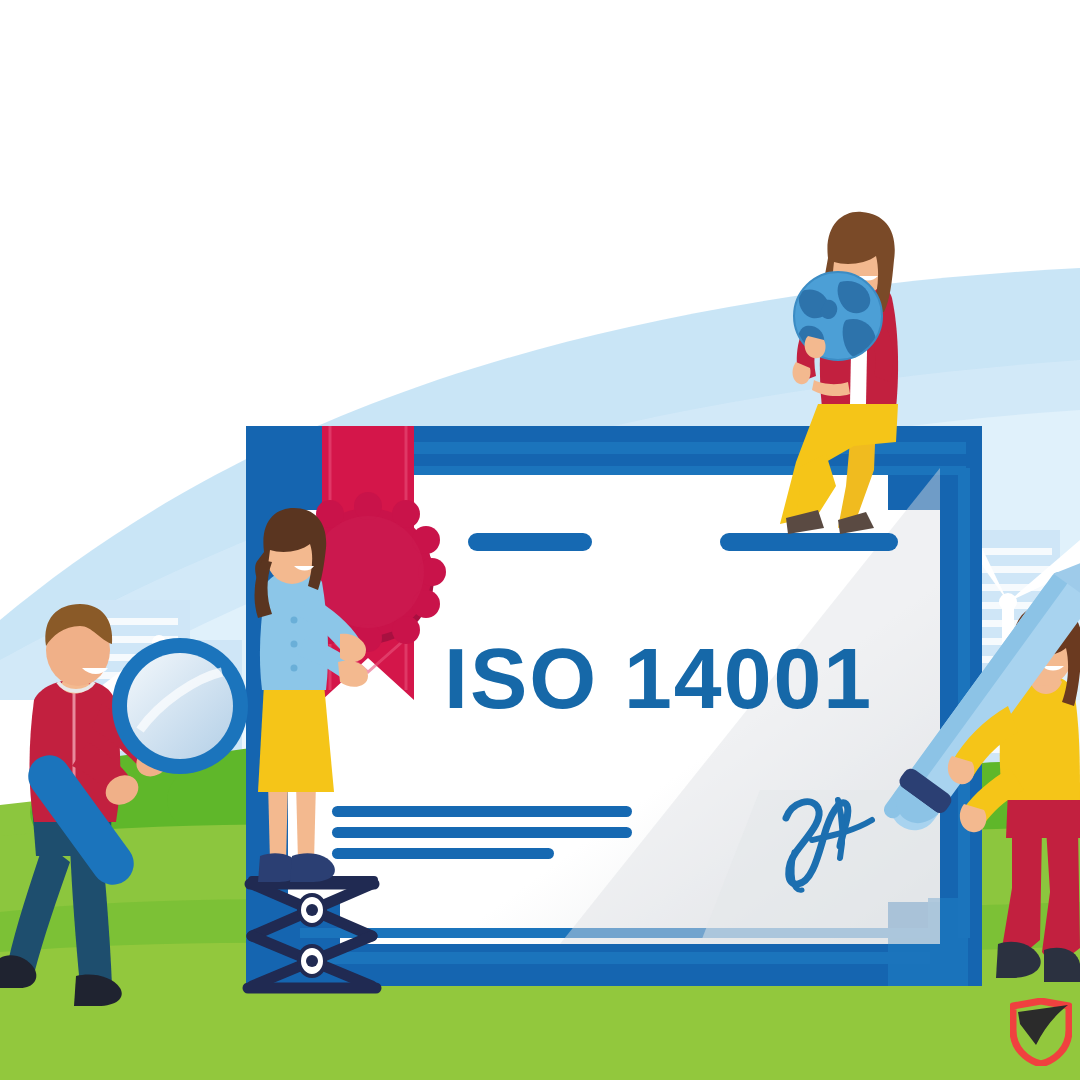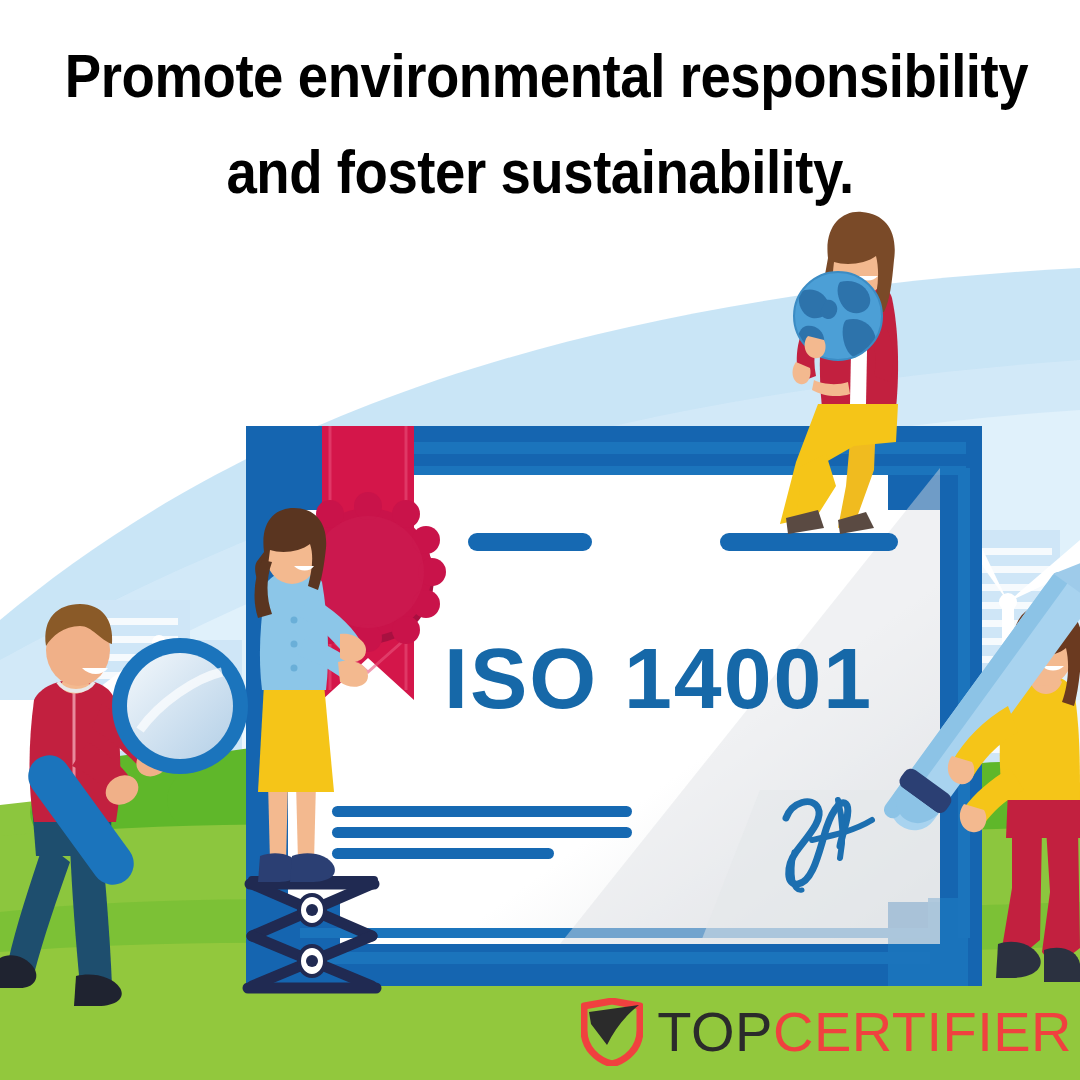--- a/index.html
+++ b/index.html
@@ -390,28 +390,21 @@
 
         <path d="M1010,768 C990,780 974,794 964,808 L984,824 C994,810 1008,798 1024,790 Z" fill="#f5c518"></path>
         <path d="M964,804 C956,814 960,830 972,832 C984,834 990,820 984,810 Z" fill="#f3b98f"></path>
       </g>
 
       <path d="M600,1000 C740,992 900,990 1080,988 L1080,1080 L600,1080 Z" fill="#8cc63e" opacity="0.0"></path>
     </g>
   </svg>
   </div>
 
-  <div id="headline">
-    <span class="hl-line">Promote environmental responsibility</span>
-    <span class="hl-line">and foster sustainability.</span>
-  </div>
 
   <div id="logo">
     <svg class="shield" viewBox="0 0 62 68">
       <path d="M3,8 L31,3 L59,8 L59,32 C59,50 46,62 31,66 C16,62 3,50 3,32 Z" fill="none" stroke="#f0413f" stroke-width="7" stroke-linejoin="round"></path>
       <path d="M8,14 L58,7 C44,18 34,31 26,47 L10,26 Z" fill="#2b2b2b"></path>
     </svg>
-    <div class="wordmark">
-      <span class="w-top">TOP</span><span class="w-cert">CERTIFIER</span>
-    </div>
   </div>
 
 </div>
 
 </body></html>

